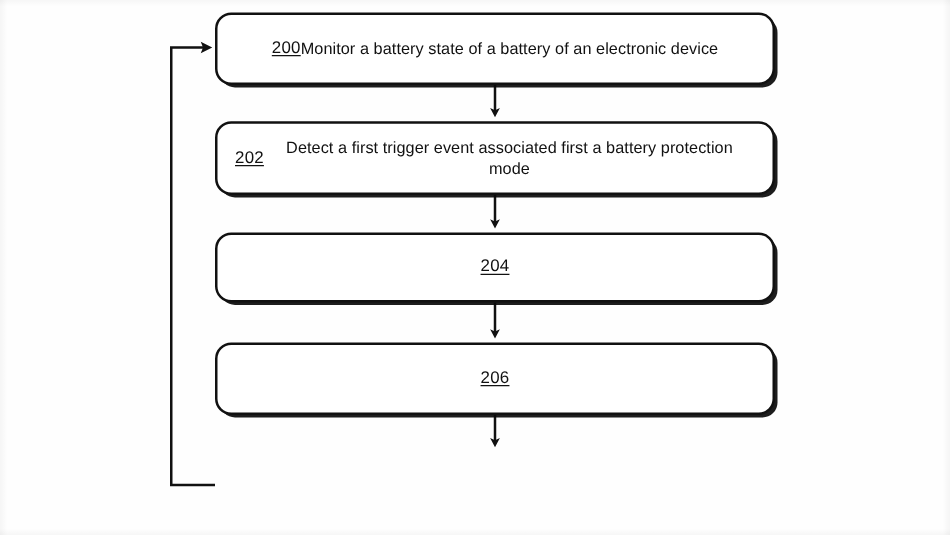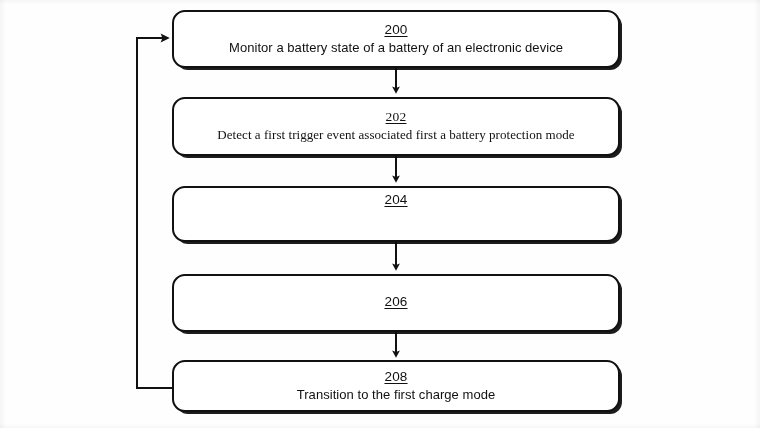--- a/index.html
+++ b/index.html
@@ -36,21 +36,21 @@
   }
 
   .flow-box {
     position: absolute;
     box-sizing: border-box;
     background: #ffffff;
     border: 2px solid #111111;
     border-radius: 13px;
     box-shadow: 3px 3px 0 -1px rgba(10,10,10,0.92);
     display: flex;
-    flex-direction: column;
+    flex-direction: row;
     align-items: center;
     justify-content: center;
     padding: 4px 14px;
   }
 
   .box-ref {
     font-size: 13.5px;
     line-height: 16px;
     text-decoration: underline;
     text-underline-offset: 1.5px;
@@ -99,31 +99,27 @@
     <line x1="396" y1="332" x2="396" y2="354" stroke="#111111" stroke-width="2" marker-end="url(#arrowhead)"></line>
 
     <path d="M172,388 L137,388 L137,38 L165,38" fill="none" stroke="#111111" stroke-width="2" marker-end="url(#arrowhead-right)"></path>
   </svg>
 
   <div class="flow-box" style="left:172px; top:10px; width:448px; height:58px;">
     <div class="box-ref">200</div>
     <div class="box-text">Monitor a battery state of a battery of an electronic device</div>
   </div>
 
-  <div class="flow-box" style="left:172px; top:97px; width:448px; height:59px;font-family:Liberation Serif, serif;">
+  <div class="flow-box" style="left:172px; top:97px; width:448px; height:59px;">
     <div class="box-ref">202</div>
     <div class="box-text">Detect a first trigger event associated first a battery protection mode</div>
   </div>
 
-  <div class="flow-box" style="left:172px; top:186px; width:448px; height:56px;justify-content:space-between;">
+  <div class="flow-box" style="left:172px; top:186px; width:448px; height:56px;">
     <div class="box-ref">204</div>
   </div>
 
   <div class="flow-box" style="left:172px; top:274px; width:448px; height:58px;">
     <div class="box-ref">206</div>
   </div>
 
-  <div class="flow-box" style="left:172px; top:360px; width:448px; height:52px;">
-    <div class="box-ref">208</div>
-    <div class="box-text">Transition to the first charge mode</div>
-  </div>
 
 </div>
 
 </body></html>

